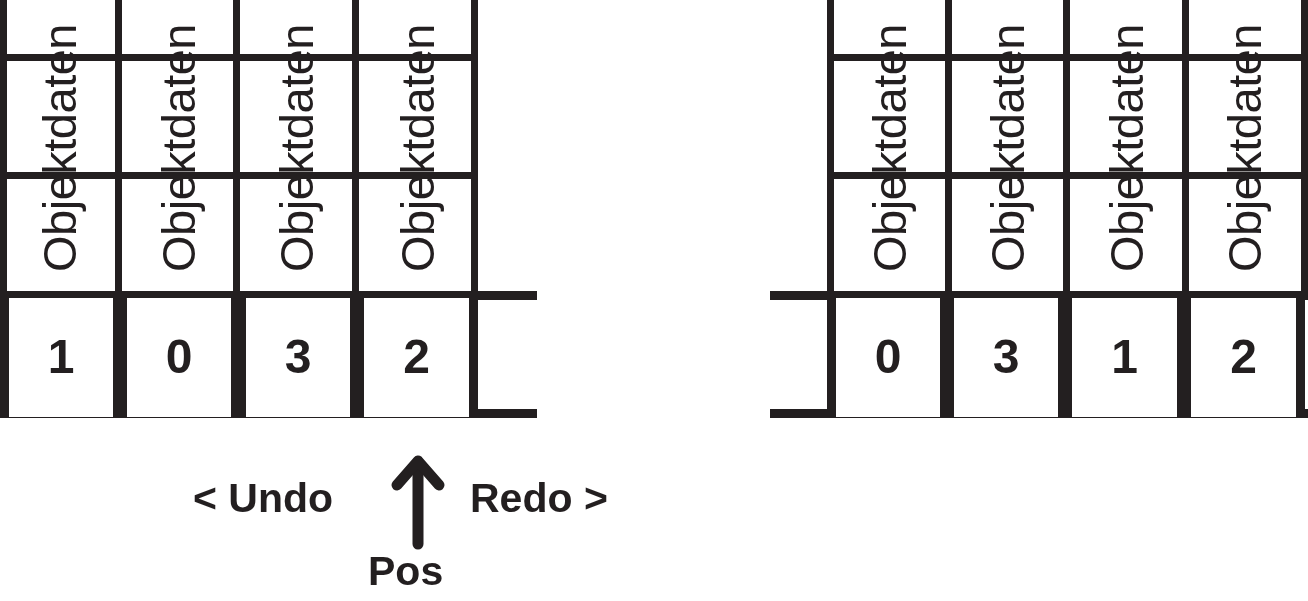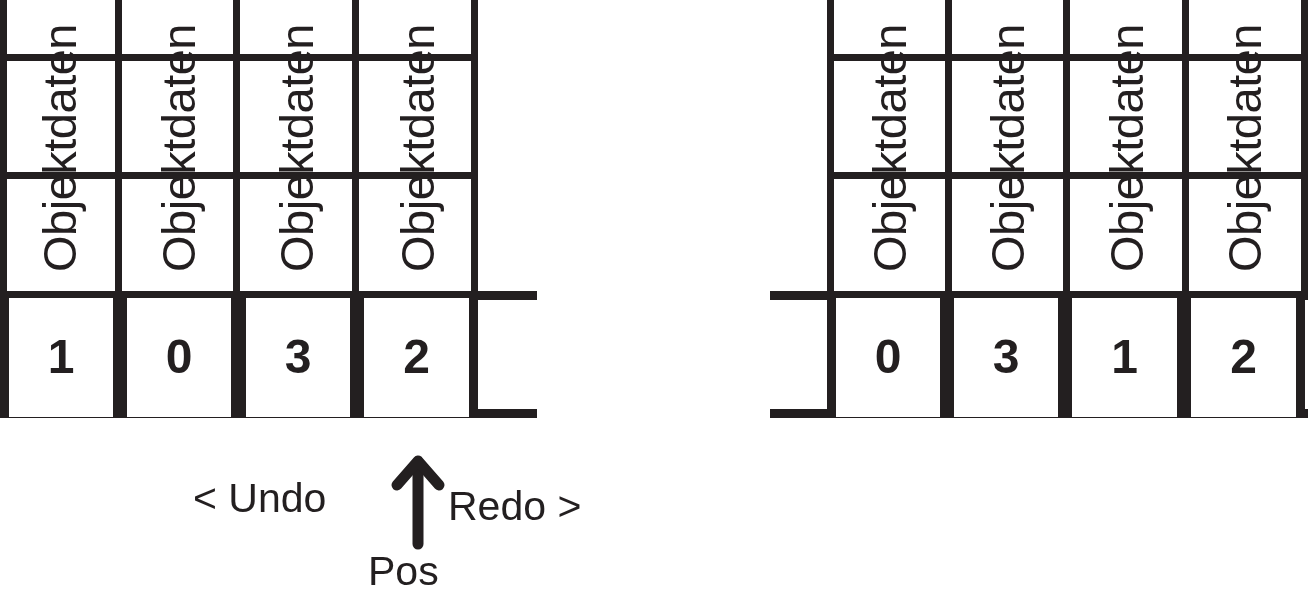--- a/index.html
+++ b/index.html
@@ -79,27 +79,27 @@
     line-height: 1;
     color: #231f20;
     position: relative;
     top: -1px;
   }
 
   
   .ctrl-text {
     position: absolute;
     font-size: 41px;
-    font-weight: normal;
+    font-weight: bold;
     color: #231f20;
     white-space: nowrap;
     line-height: 1;
   }
   #undo-label { left: 193px; top: 478px; }
-  #redo-label { left: 448px; top: 478px; margin-top: 8px; }
+  #redo-label { left: 470px; top: 478px; }
   #pos-label  { left: 368px; top: 551px; }
 
   .arrow-wrap {
     position: absolute;
     left: 390px;
     top: 452px;
     width: 56px;
     height: 98px;
   }
   .arrow-wrap svg { display: block; }

